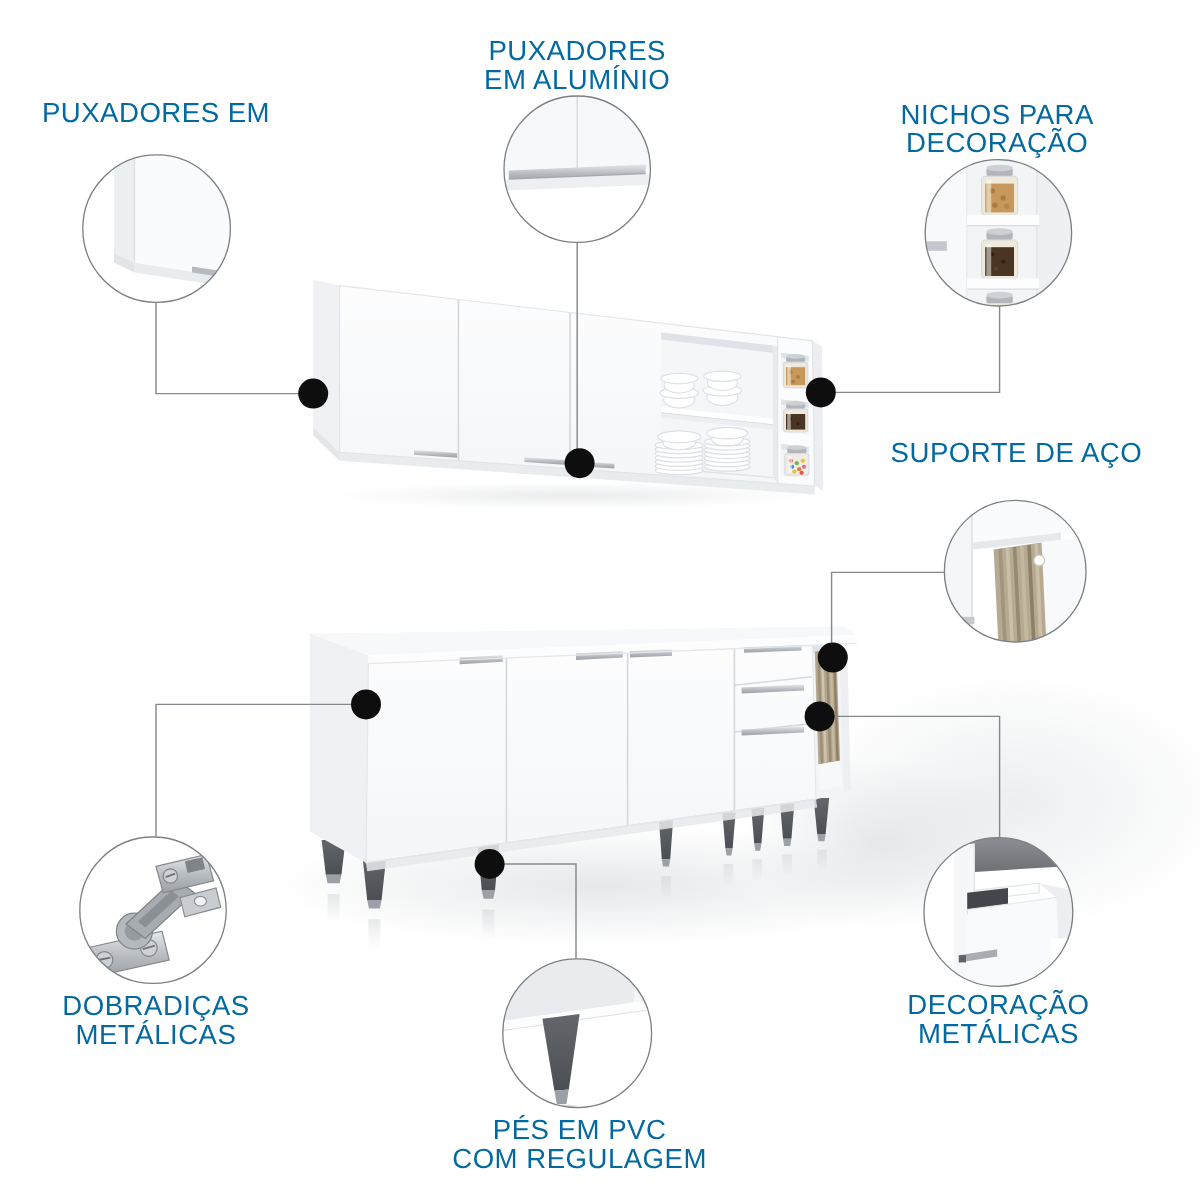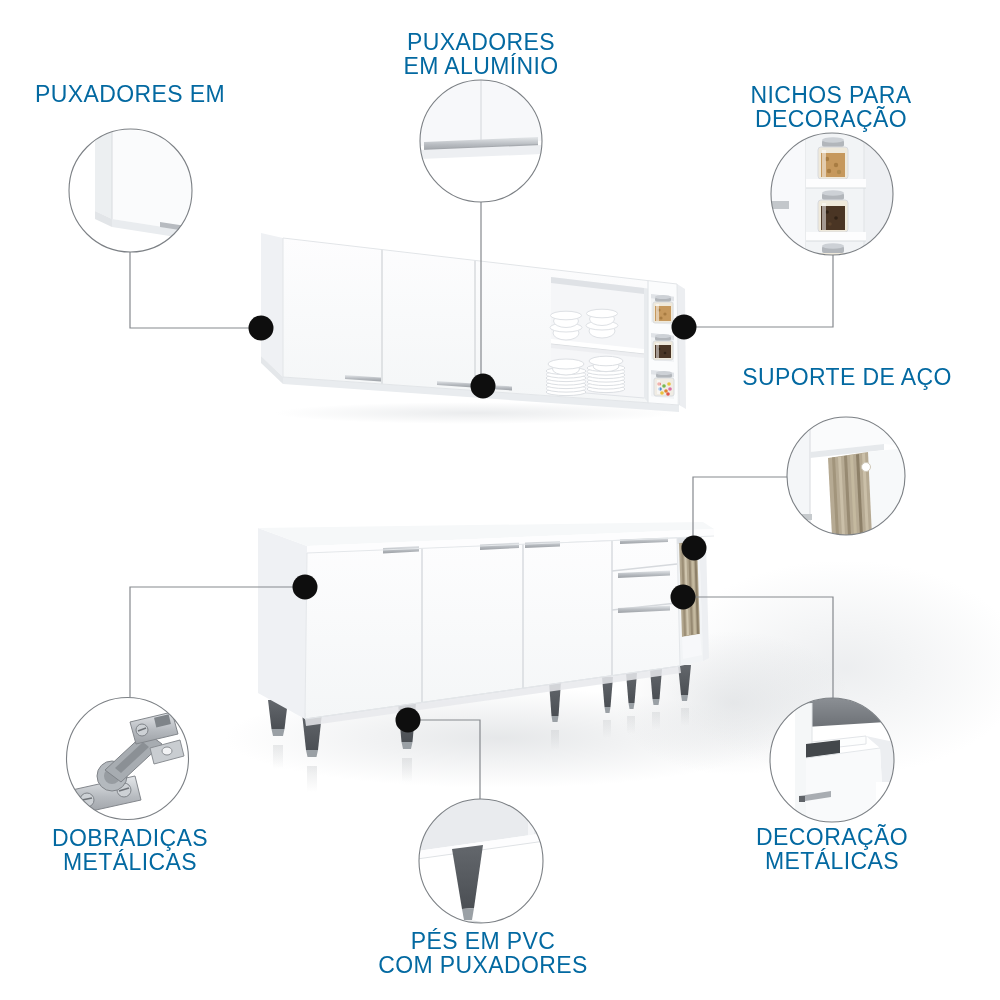--- a/index.html
+++ b/index.html
@@ -457,15 +457,15 @@
   <div class="callout-label lbl-dobradicas">
     <span>DOBRADIÇAS</span>
     <span>METÁLICAS</span>
   </div>
   <div class="callout-label lbl-corredicas">
     <span>DECORAÇÃO</span>
     <span>METÁLICAS</span>
   </div>
   <div class="callout-label lbl-pes">
     <span>PÉS EM PVC</span>
-    <span>COM PUXADORES</span>
+    <span>COM REGULAGEM</span>
   </div>
 </div>
 
 </body></html>

